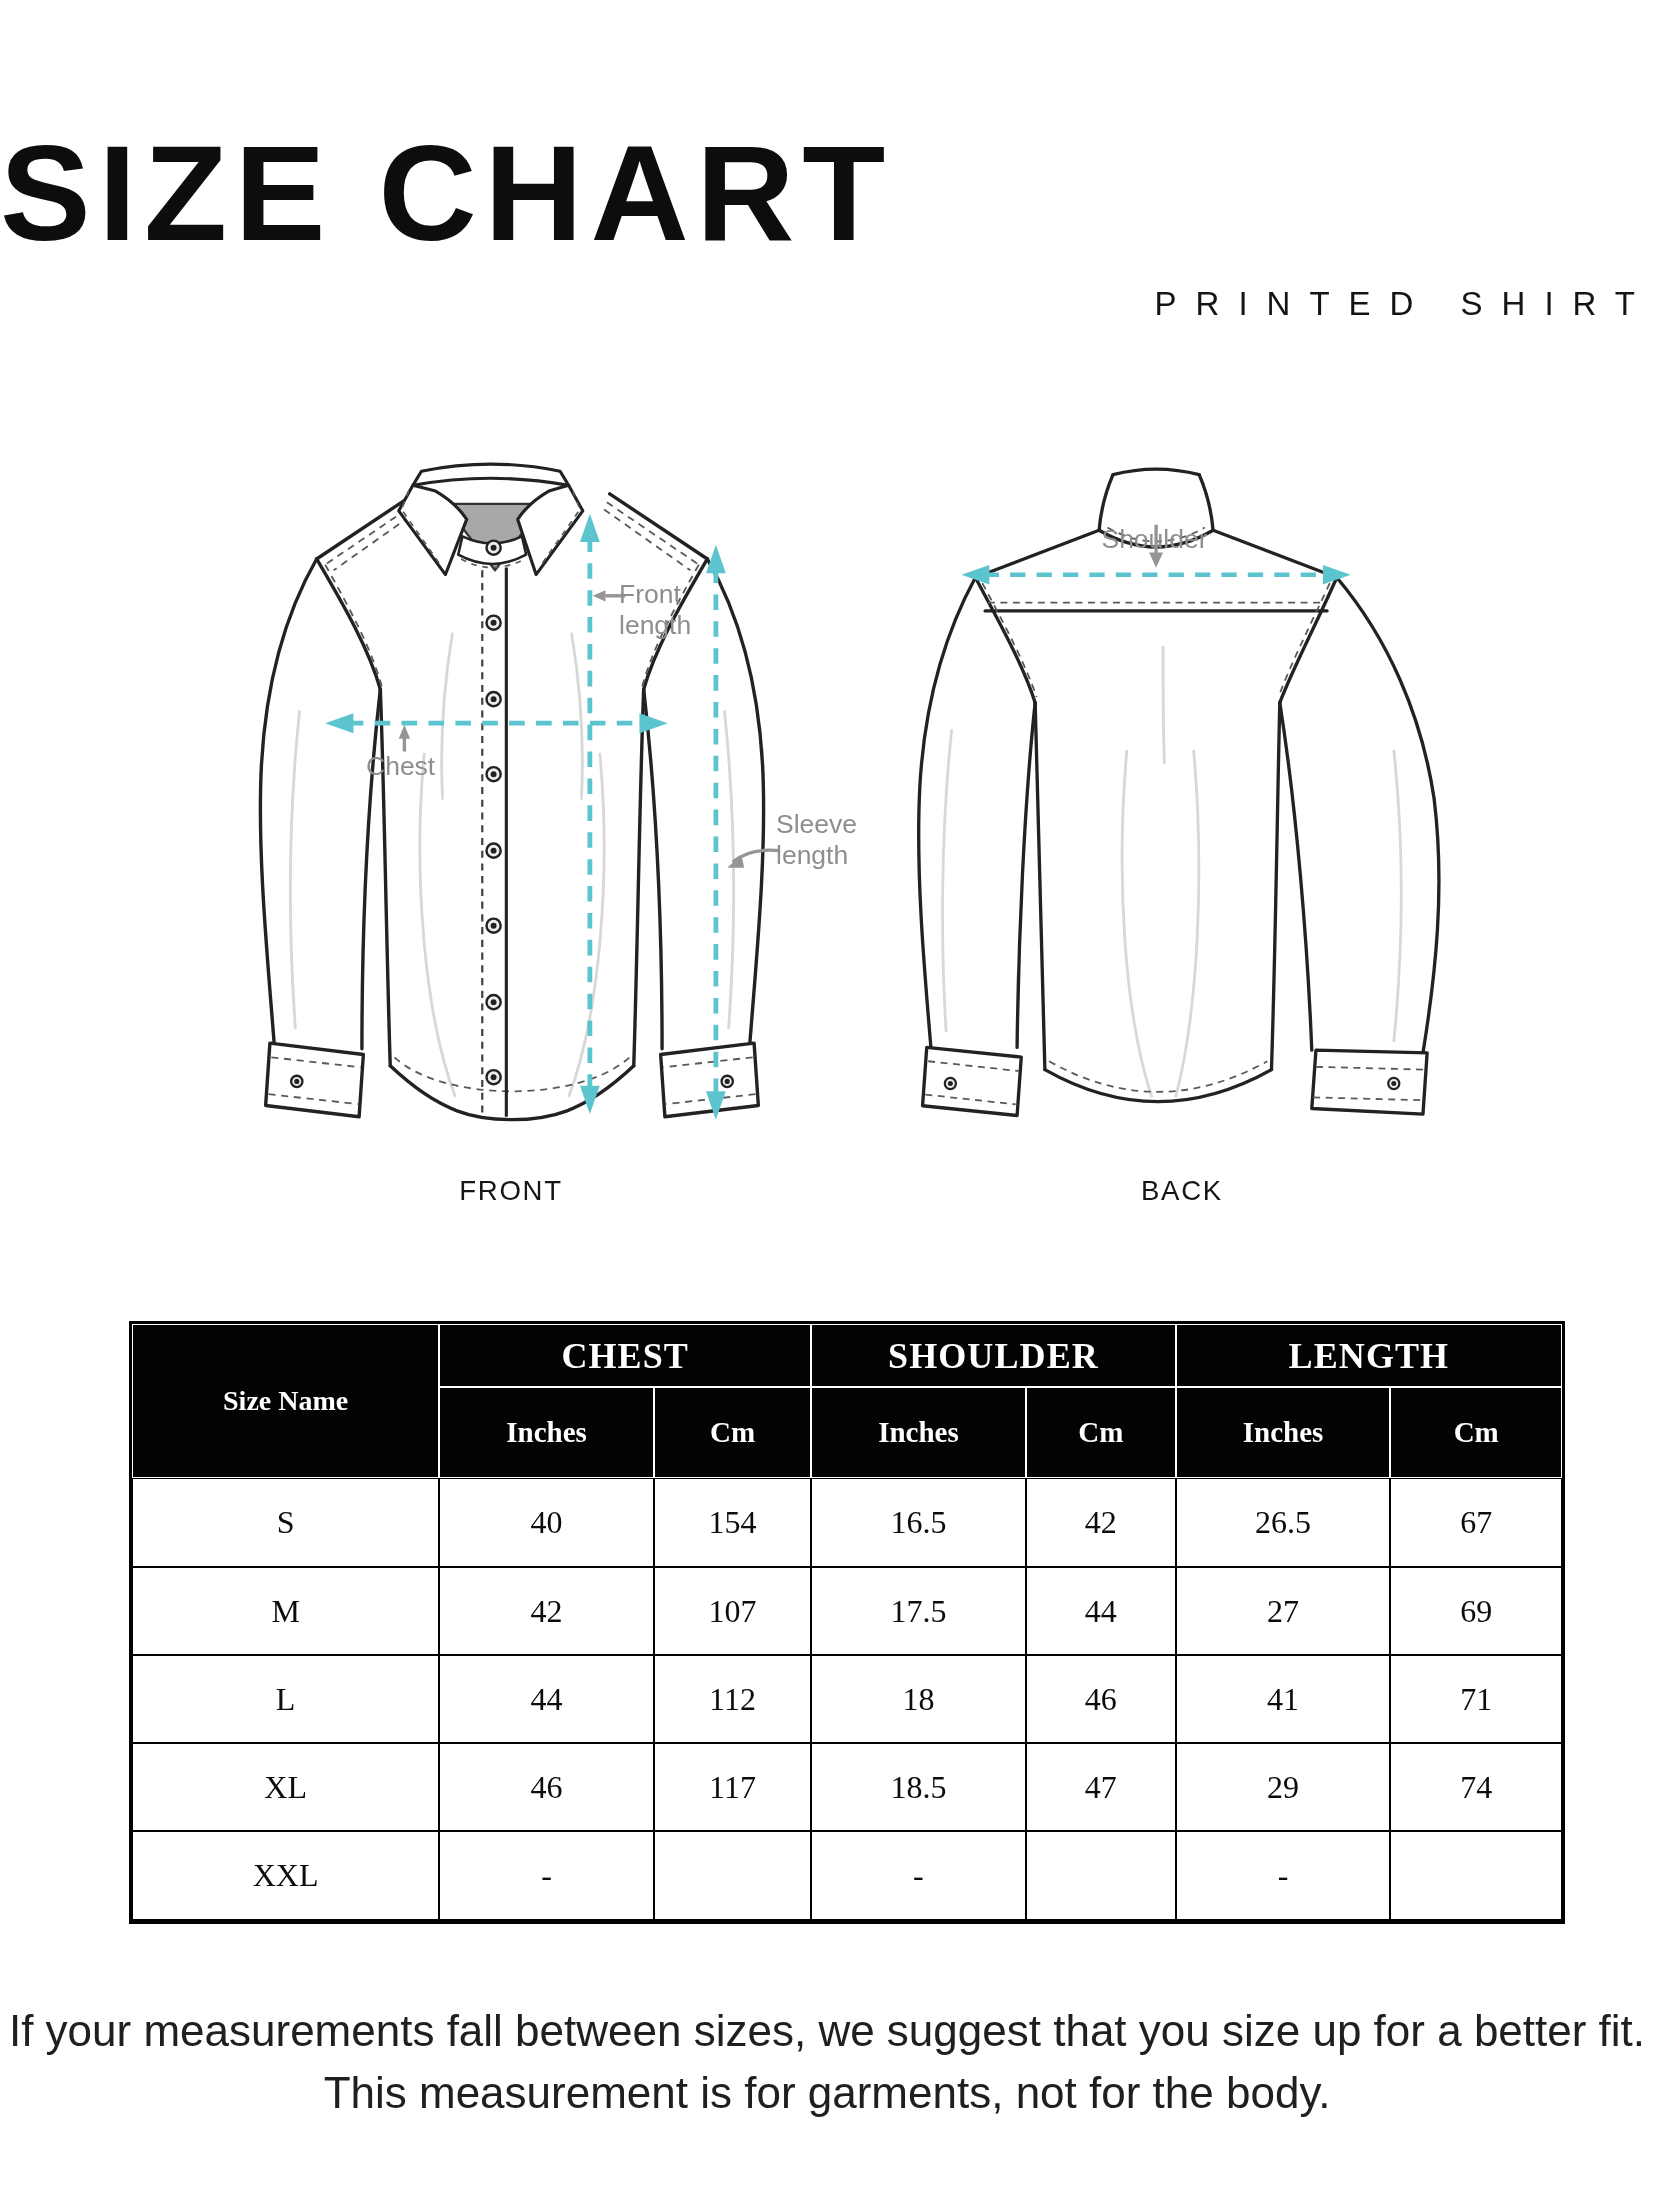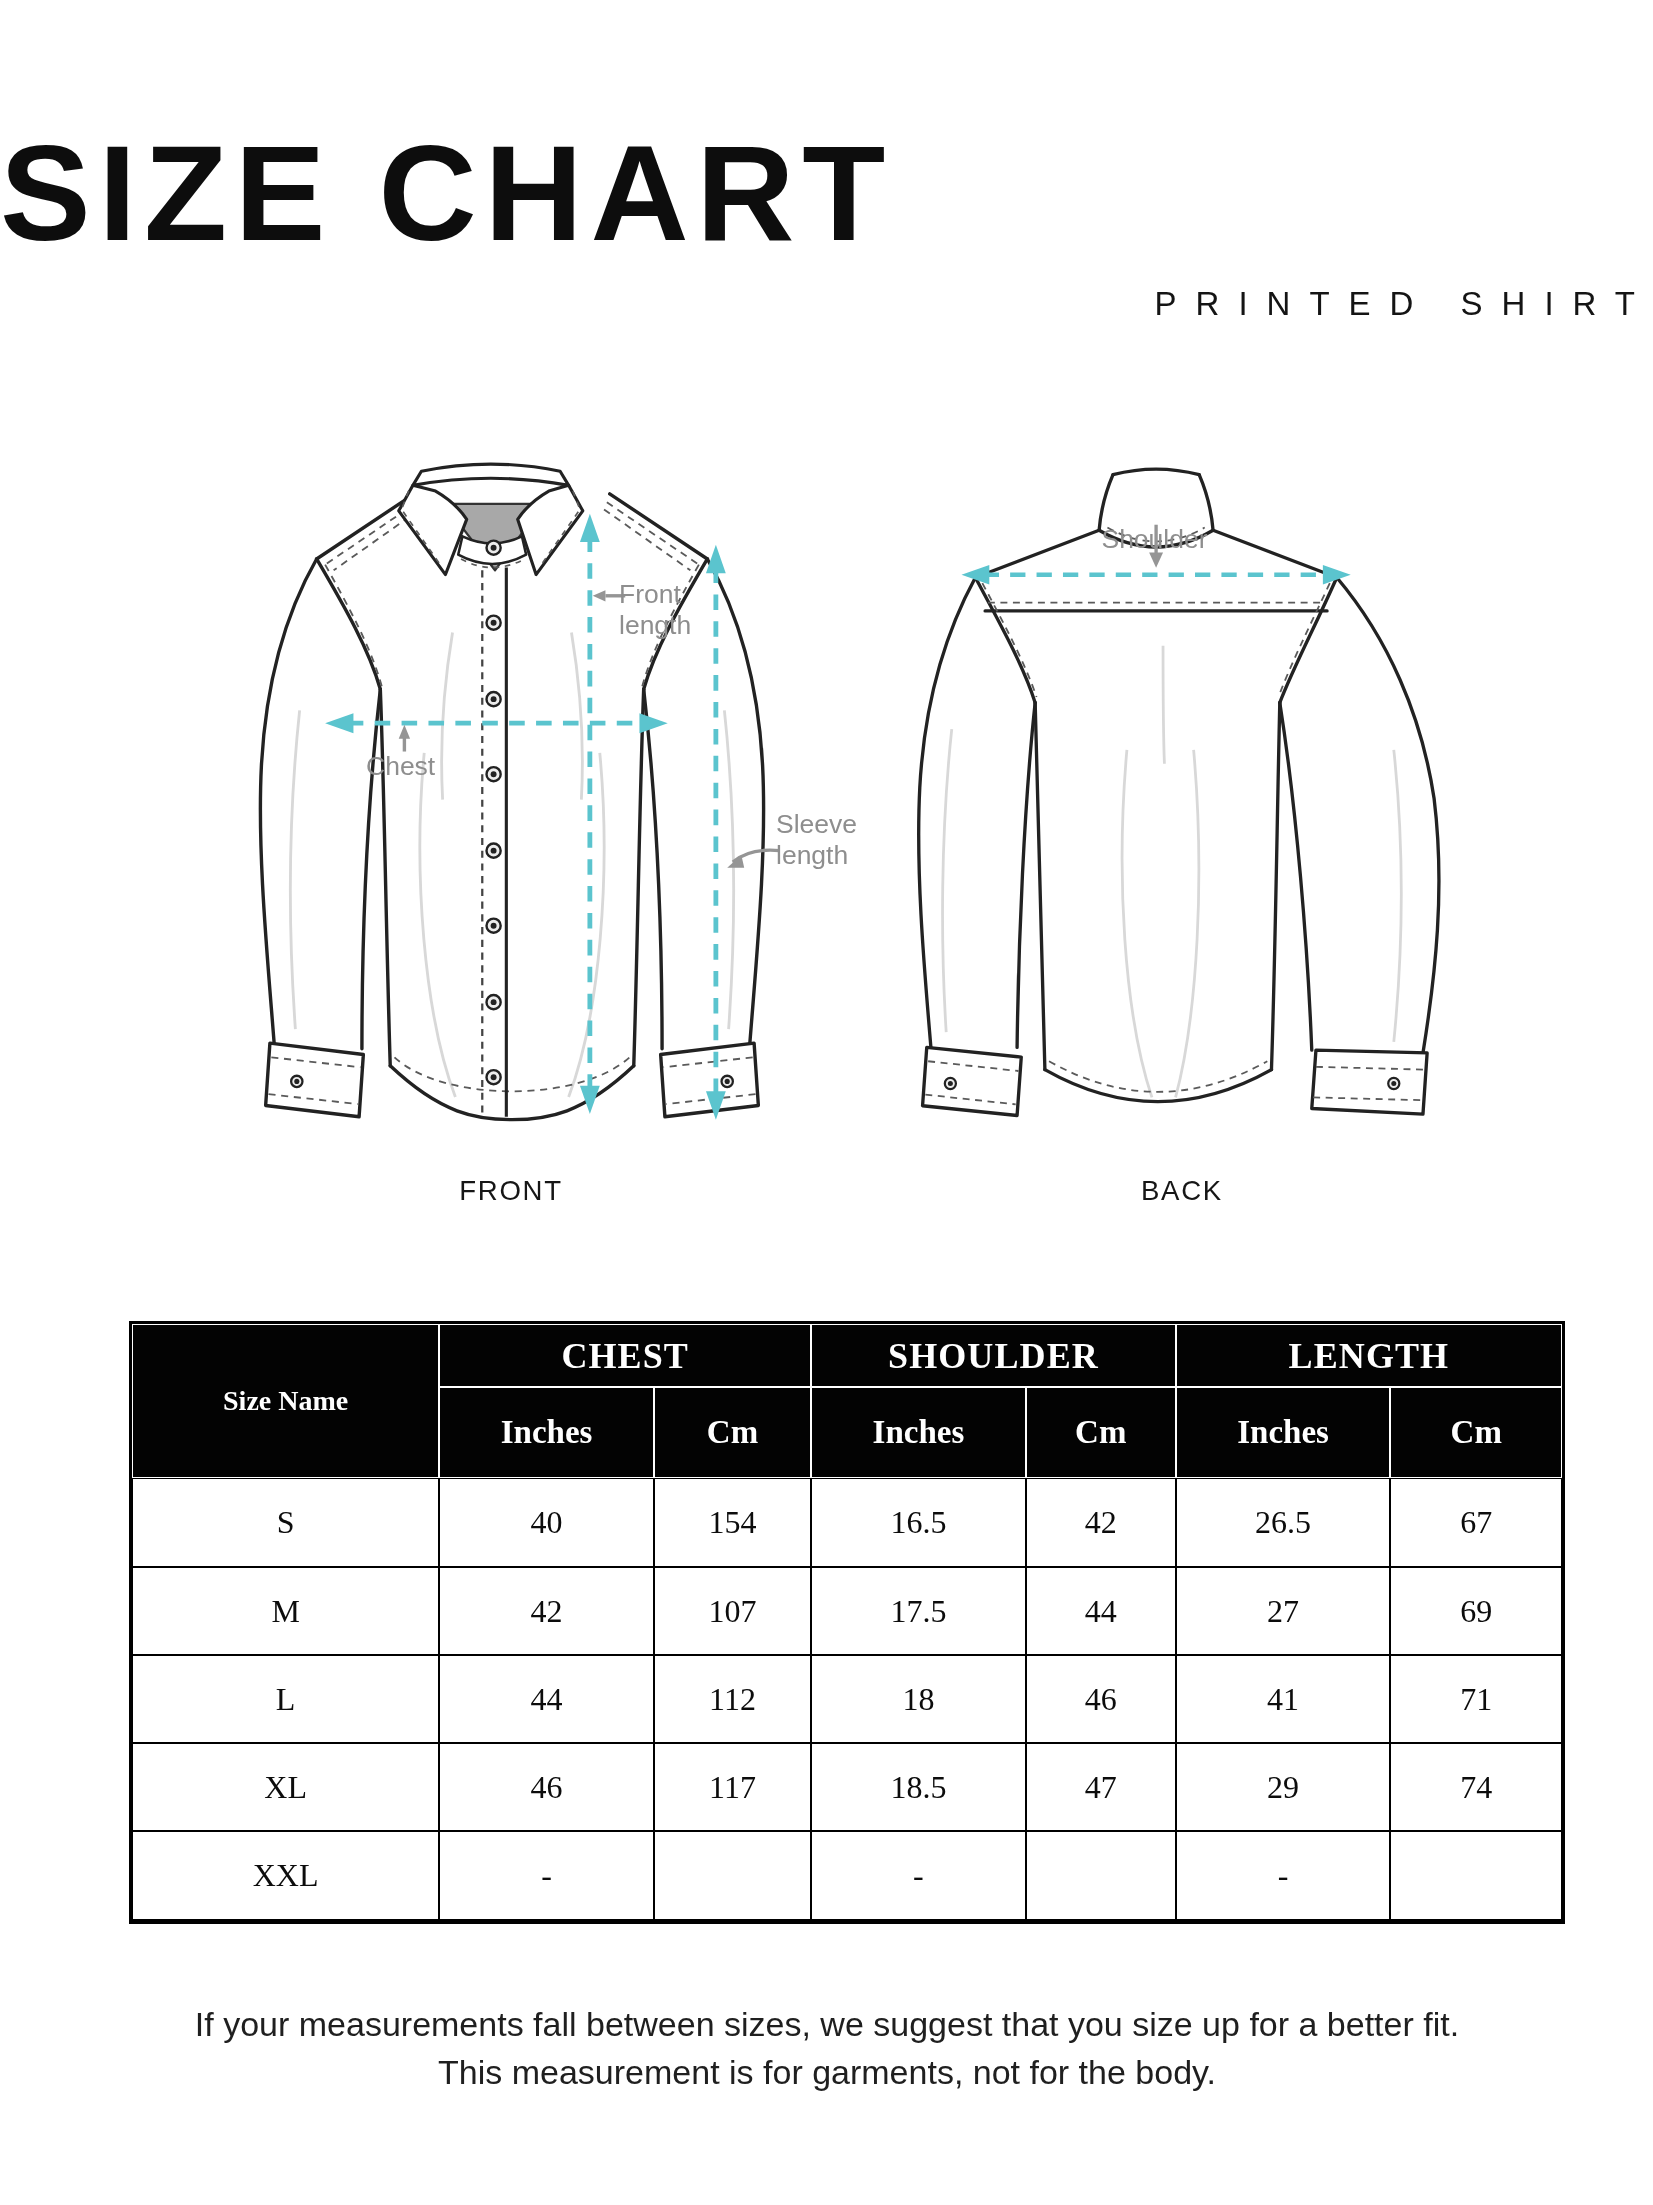--- a/index.html
+++ b/index.html
@@ -27,28 +27,28 @@
 
   
   .size-table{position:absolute;left:129px;top:1321px;width:1436px;height:603px;
               box-sizing:border-box;border:3.3px solid #000;background:#000;display:grid;
               grid-template-columns:557fr 389fr 285fr 389fr 272fr 389fr 311fr;
               grid-template-rows:63px 91px 89px 88px 88px 88px 89px;}
   .th{background:#030303;color:#fff;border:1.7px solid #fff;display:flex;align-items:center;justify-content:center;
       font-family:"Liberation Serif",serif;font-weight:700;box-sizing:border-box;}
   .th-size{font-size:28px;}
   .th-group{font-size:36px;letter-spacing:1.1px;}
-  .th-unit{font-size:33px;text-align:right;}
+  .th-unit{font-size:29px;text-align:right;}
   .td{background:#fff;color:#0c0c0c;display:flex;align-items:center;justify-content:center;
       border-top:1.7px solid #000;border-bottom:1.7px solid #000;border-left:1.1px solid #000;border-right:1.1px solid #000;
       font-family:"Liberation Serif",serif;font-size:32px;box-sizing:border-box;}
 
   
   .footer{position:absolute;left:0;top:2000px;width:1654px;text-align:center;color:#1f1f1f;
-          font-size:34px;font-weight:500;line-height:1.42;}
+          font-size:44px;font-weight:500;line-height:1.42;}
 </style>
 </head>
 <body>
 
 <div class="page">
 
   <div class="title">SIZE CHART</div>
   <div class="subtitle">PRINTED SHIRT</div>
 
   <svg class="shirt-svg front-svg" viewBox="0 0 380 500">

